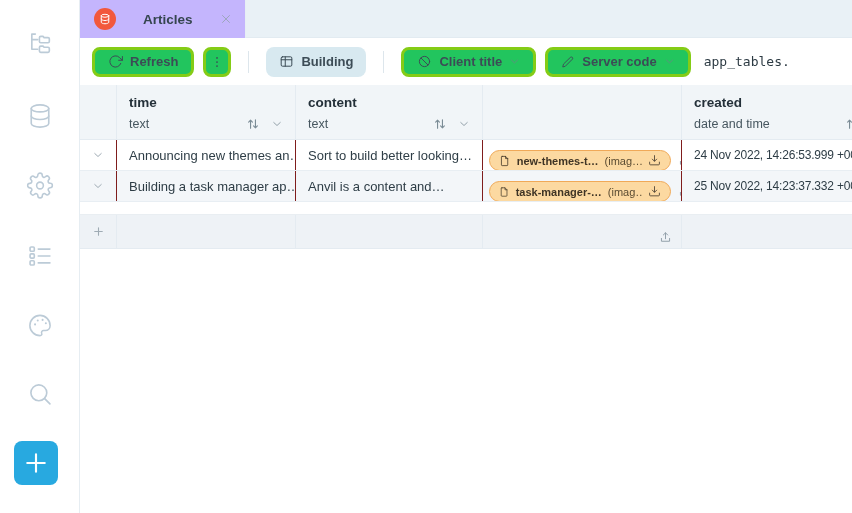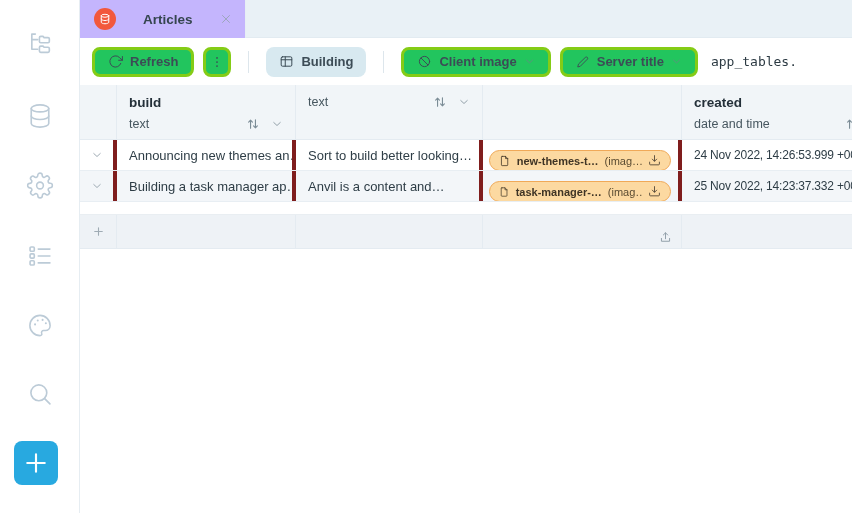--- a/index.html
+++ b/index.html
@@ -38,21 +38,21 @@
   .header{background:#f1f5f8;border-bottom:1px solid #e4ebf1;}
   .hcell{padding:10px 12px 8px;border-right:1px solid #e4ebf1;min-width:0;overflow:hidden;}
   .hcell.handle{padding:0;}
   .hname{font-size:13.5px;font-weight:700;color:#243039;margin-bottom:7px;}
   .hsub{display:flex;align-items:center;justify-content:space-between;font-size:12.5px;color:#46565f;}
   .hicons{display:flex;align-items:center;gap:11px;color:#7b8c96;}
   .hicons span{display:flex;cursor:pointer;}
   .row{height:30px;background:#fff;border-bottom:1px solid #e8eef3;}
   .row.alt{background:#f3f6f9;}
   .cell{display:flex;align-items:center;padding:0 12px;font-size:13px;color:#2e3d46;
-        border-right:4px solid #7f1d1d;min-width:0;overflow:hidden;white-space:nowrap;}
+        border-right:1px solid #7f1d1d;min-width:0;overflow:hidden;white-space:nowrap;}
   .cell.handle{justify-content:center;padding:0;color:#9fabb4;cursor:pointer;}
   .cell.datec{font-size:12px;letter-spacing:-0.2px;}
   .cell:last-child{border-right:none;}
   .imgcell{padding:11px 8px 0 6px;gap:6px;}
   .pill{display:inline-flex;align-items:center;gap:6px;background:#fcd9a1;border:1px solid #f0a958;
         border-radius:999px;padding:3px 9px;font-size:11px;color:#3f3425;max-width:162px;
         overflow:hidden;white-space:nowrap;flex:none;cursor:pointer;}
   .pill .fname{font-weight:600;flex:none;}
   .pill .fmeta{font-size:11px;color:#5a4b31;overflow:hidden;flex:0 1 auto;}
   .pill .dlic{display:flex;flex:none;color:#4c4133;cursor:pointer;}
@@ -167,67 +167,68 @@
             <path d="M10 4.5v15M3.5 9.2h17"></path>
         </svg>
         <span>Building</span>
       </div>
       <div class="vdiv"></div>
       <div class="btn outline">
         <svg class="ic" width="15" height="15" viewBox="0 0 24 24">
           <circle cx="12" cy="12" r="8.2"></circle>
             <path d="M6.5 6.5l11 11"></path>
         </svg>
-        <span>Client image</span>
+        <span>Client title</span>
         <span class="chev">
           <svg class="ic" width="11" height="11" viewBox="0 0 24 24">
               <path d="M5.5 9l6.5 6 6.5-6"></path>
             </svg>
         </span>
       </div>
       <div class="btn outline">
         <svg class="ic" width="14" height="14" viewBox="0 0 24 24">
           <path d="M16.5 3.8a2.3 2.3 0 0 1 3.2 3.2L7.3 19.4 3 20.5l1.1-4.3z"></path>
         </svg>
-        <span>Server title</span>
+        <span>Server code</span>
         <span class="chev">
           <svg class="ic" width="11" height="11" viewBox="0 0 24 24">
               <path d="M5.5 9l6.5 6 6.5-6"></path>
             </svg>
         </span>
       </div>
       <div class="code-ref">
         <span>app_tables.</span>
 
       </div>
     </div>
 
     <div class="tablewrap">
 
       <div class="grid header">
         <div class="hcell handle"></div>
         <div class="hcell">
-          <div class="hname">build</div>
+          <div class="hname">time</div>
           <div class="hsub">
             <span>text</span>
             <span class="hicons">
               <span>
                   <svg class="ic" width="14" height="14" viewBox="0 0 20 20">
                     <path d="M6.5 16V4.5M3.8 7.2L6.5 4.5l2.7 2.7M13.5 4v11.5M10.8 12.8l2.7 2.7 2.7-2.7"></path>
                   </svg>
                 </span>
               <span>
                   <svg class="ic" width="12" height="12" viewBox="0 0 24 24">
                     <path d="M5.5 9l6.5 6 6.5-6"></path>
                   </svg>
                 </span>
             </span>
           </div>
         </div>
         <div class="hcell">
+          <div class="hname">content</div>
           <div class="hsub">
             <span>text</span>
             <span class="hicons">
               <span>
                   <svg class="ic" width="14" height="14" viewBox="0 0 20 20">
                     <path d="M6.5 16V4.5M3.8 7.2L6.5 4.5l2.7 2.7M13.5 4v11.5M10.8 12.8l2.7 2.7 2.7-2.7"></path>
                   </svg>
                 </span>
               <span>
                   <svg class="ic" width="12" height="12" viewBox="0 0 24 24">

